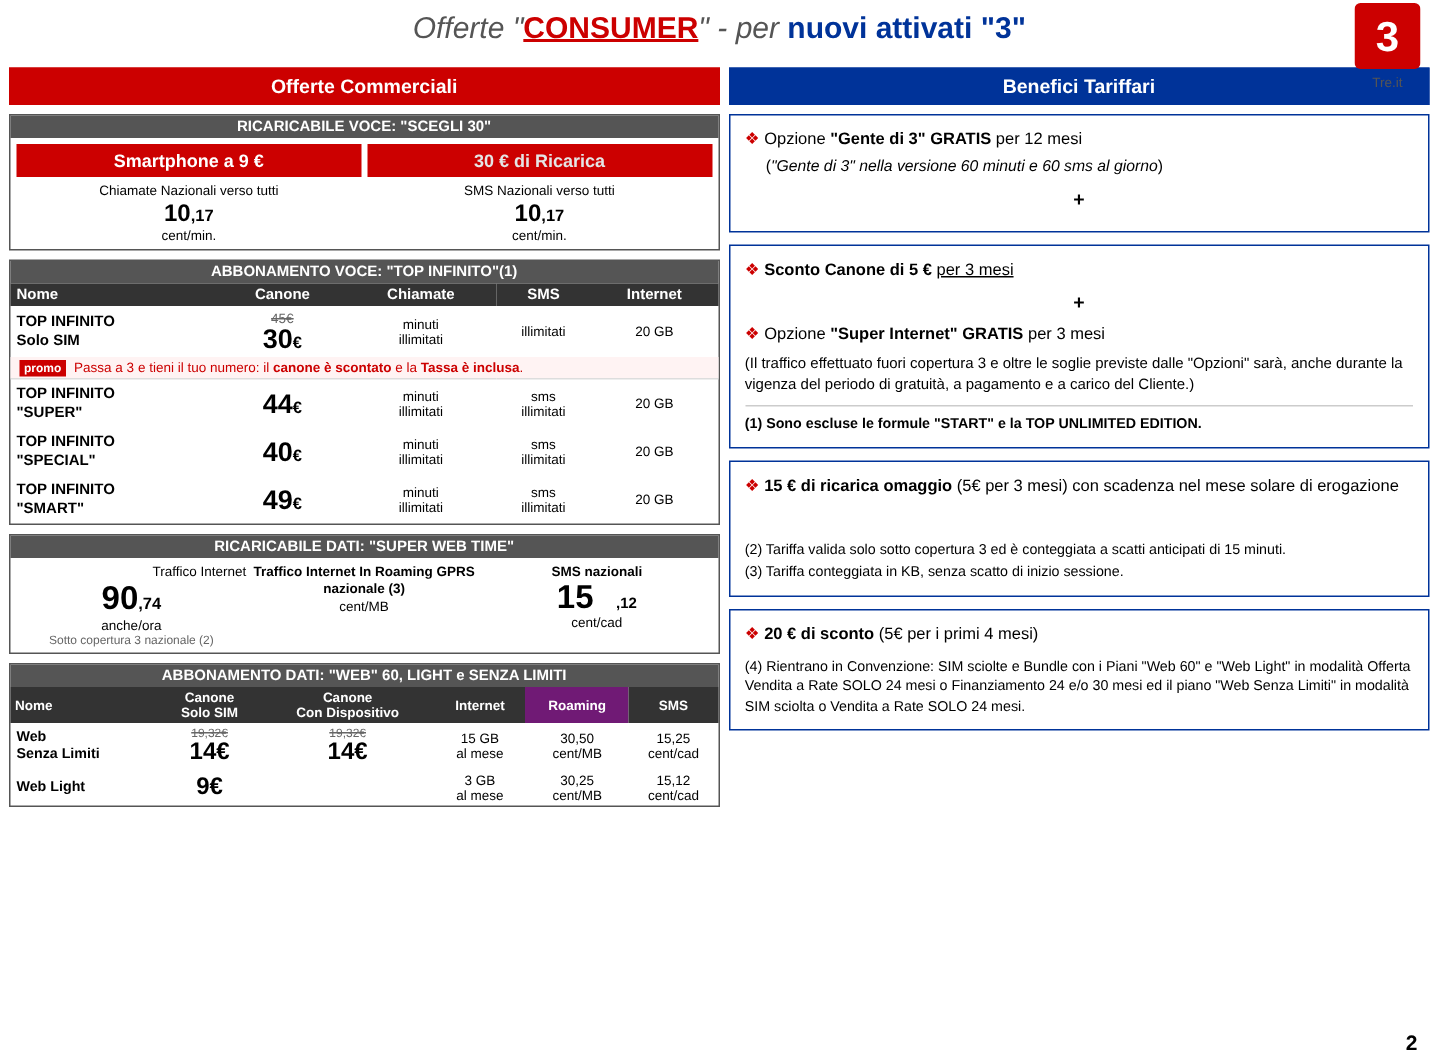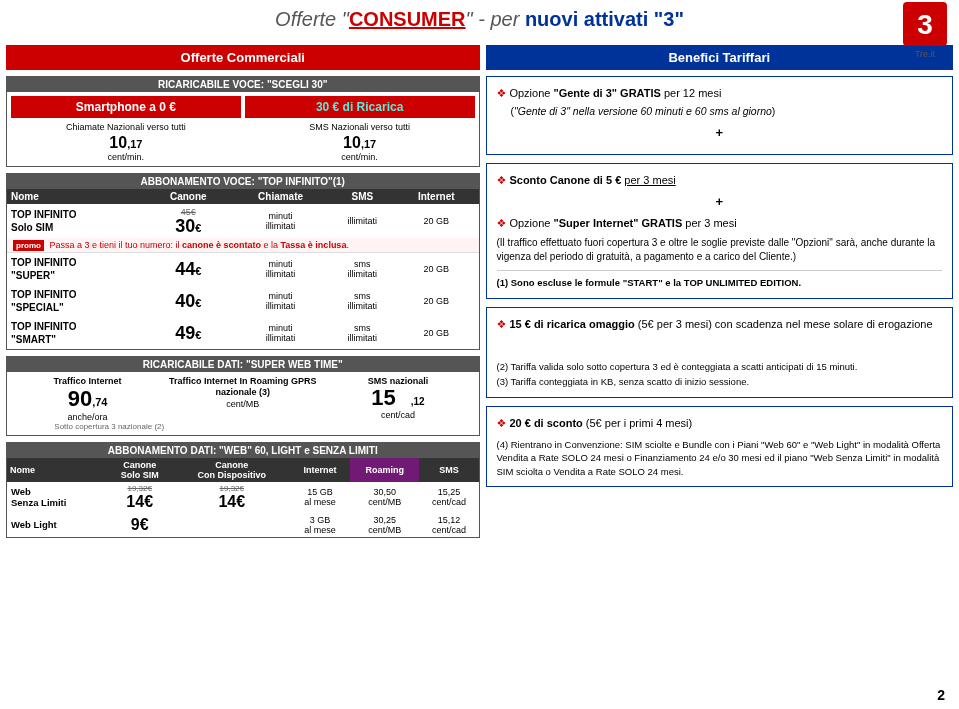--- a/index.html
+++ b/index.html
@@ -45,23 +45,23 @@
       <span>Offerte Commerciali</span>
     </div>
 
     <div style="border:1.5px solid #555; margin-bottom:6px;">
       <div style="background:#555; color:#fff; text-align:center; font-weight:bold; padding:2px 4px; font-size:10px;">
         <span>RICARICABILE VOCE: "SCEGLI 30"</span>
       </div>
       <div style="padding:4px;">
         <div style="display:grid; grid-template-columns:1fr 1fr; gap:4px; margin-bottom:4px;">
           <div style="background:#cc0000; color:#fff; text-align:center; padding:4px; font-weight:bold; font-size:12px;">
-            <span>Smartphone a 0 €</span>
-          </div>
-          <div style="background:#cc0000; color:#5eead4; text-align:center; padding:4px; font-weight:bold; font-size:12px;">
+            <span>Smartphone a 9 €</span>
+          </div>
+          <div style="background:#cc0000; color:#e5e5e5; text-align:center; padding:4px; font-weight:bold; font-size:12px;">
             <span>30 € di Ricarica</span>
           </div>
         </div>
         <div style="display:grid; grid-template-columns:1fr 1fr; gap:4px;">
           <div style="text-align:center;">
             <div style="font-size:9px; line-height:1.3;">Chiamate Nazionali verso tutti</div>
             <div style="font-weight:bold; font-size:16px;"><span>10</span><span style="font-size:11px;">,17</span></div>
             <div style="font-size:9px;">cent/min.</div>
           </div>
           <div style="text-align:center;">
@@ -139,24 +139,24 @@
         </tbody>
       </table>
     </div>
 
     <div style="border:1.5px solid #555; margin-bottom:6px;">
       <div style="background:#555; color:#fff; text-align:center; font-weight:bold; padding:2px 4px; font-size:10px;">
         <span>RICARICABILE DATI: "SUPER WEB TIME"</span>
       </div>
       <div style="display:grid; grid-template-columns:1fr 1fr 1fr; padding:4px; gap:2px;">
         <div style="text-align:center;">
-          <div style="font-size:9px; line-height:1.3; font-weight:bold;">Traffico Internet</div>
+          <div style="font-size:9px; line-height:1.3; font-weight:normal;text-align:right;">Traffico Internet</div>
           <div style="font-weight:bold; font-size:22px; line-height:1.1;"><span>90</span><span style="font-size:11px;">,74</span></div>
           <div style="font-size:9px;">anche/ora</div>
-          <div style="font-size:8px; color:#666;text-align:right;">Sotto copertura 3 nazionale (2)</div>
+          <div style="font-size:8px; color:#666;">Sotto copertura 3 nazionale (2)</div>
         </div>
         <div style="text-align:center;">
           <div style="font-size:9px; line-height:1.3; font-weight:bold;">Traffico Internet In Roaming GPRS nazionale (3)</div>
           <div style="font-size:9px;">cent/MB</div>
         </div>
         <div style="text-align:center;">
           <div style="font-size:9px; font-weight:bold;">SMS nazionali</div>
           <div style="font-weight:bold; font-size:22px; line-height:1.1;"><span>15</span><span style="font-size:10px;margin-left:15px;">,12</span></div>
           <div style="font-size:9px;">cent/cad</div>
         </div>

